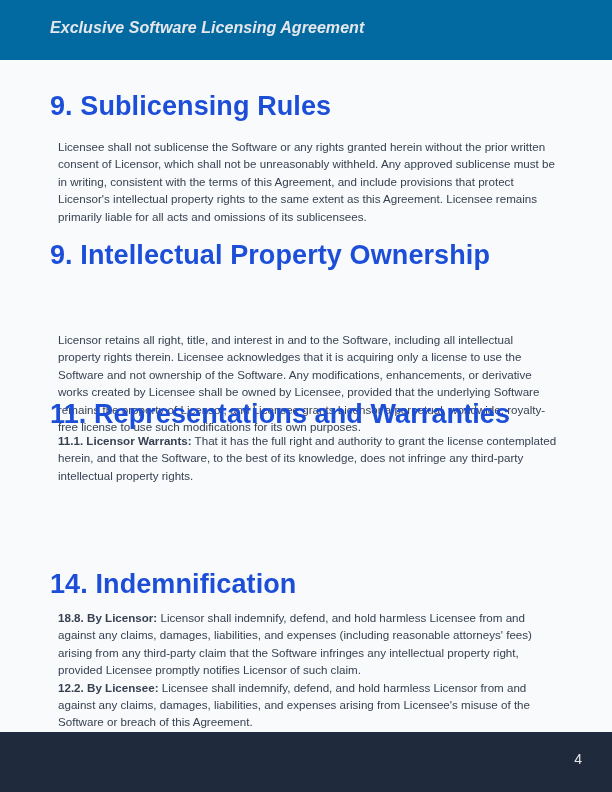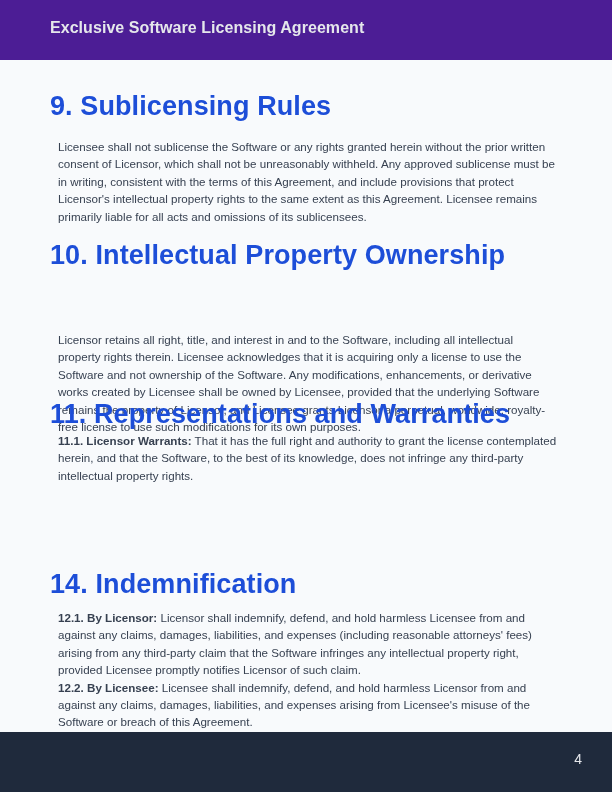--- a/index.html
+++ b/index.html
@@ -11,21 +11,22 @@
     height: 792px;
     position: relative;
     overflow: hidden;
     background: #f8fafc;
     font-family: "Liberation Sans", "DejaVu Sans", sans-serif;
   }
   .header {
     position: absolute;
     left: 0; top: 0;
     width: 612px; height: 60px;
-    background: #4c1d95;
+    background: #0369a1;
+    font-style: italic;
   }
   .header-title {
     position: absolute;
     left: 50px; top: 19px;
     font-size: 16px;
     font-weight: bold;
     color: #e5e7eb;
     letter-spacing: 0.05px;
     white-space: nowrap;
   }
@@ -79,31 +80,31 @@
 
 <div class="header">
   <div class="header-title">Exclusive Software Licensing Agreement</div>
 </div>
 
 <h2 class="section-heading" style="top:90px;">9. Sublicensing Rules</h2>
 <div class="section-body clipped" style="top:138px; height:92px;">
   <p>Licensee shall not sublicense the Software or any rights granted herein without the prior written consent of Licensor, which shall not be unreasonably withheld. Any approved sublicense must be in writing, consistent with the terms of this Agreement, and include provisions that protect Licensor's intellectual property rights to the same extent as this Agreement. Licensee remains primarily liable for all acts and omissions of its sublicensees.</p>
 </div>
 
-<h2 class="section-heading" style="top:239px;">10. Intellectual Property Ownership</h2>
+<h2 class="section-heading" style="top:239px;">9. Intellectual Property Ownership</h2>
 <div class="section-body" style="top:287px;margin-top:44px;">
   <p>Licensor retains all right, title, and interest in and to the Software, including all intellectual property rights therein. Licensee acknowledges that it is acquiring only a license to use the Software and not ownership of the Software. Any modifications, enhancements, or derivative works created by Licensee shall be owned by Licensee, provided that the underlying Software remains the property of Licensor, and Licensee grants Licensor a perpetual, worldwide, royalty-free license to use such modifications for its own purposes.</p>
 </div>
 
 <h2 class="section-heading" style="top:398px;">11. Representations and Warranties</h2>
 <div class="section-body" style="top:432px;">
   <p><span class="clause-label">11.1. Licensor Warrants:</span><span> That it has the full right and authority to grant the license contemplated herein, and that the Software, to the best of its knowledge, does not infringe any third-party intellectual property rights.</span></p>
 </div>
 
 <h2 class="section-heading" style="top:568px;">14. Indemnification</h2>
 <div class="section-body" style="top:609px;">
-  <p><span class="clause-label">12.1. By Licensor:</span><span> Licensor shall indemnify, defend, and hold harmless Licensee from and against any claims, damages, liabilities, and expenses (including reasonable attorneys' fees) arising from any third-party claim that the Software infringes any intellectual property right, provided Licensee promptly notifies Licensor of such claim.</span></p>
+  <p><span class="clause-label">18.8. By Licensor:</span><span> Licensor shall indemnify, defend, and hold harmless Licensee from and against any claims, damages, liabilities, and expenses (including reasonable attorneys' fees) arising from any third-party claim that the Software infringes any intellectual property right, provided Licensee promptly notifies Licensor of such claim.</span></p>
   <p><span class="clause-label">12.2. By Licensee:</span><span> Licensee shall indemnify, defend, and hold harmless Licensor from and against any claims, damages, liabilities, and expenses arising from Licensee's misuse of the Software or breach of this Agreement.</span></p>
 </div>
 
 <div class="footer">
   <div class="page-number">4</div>
 </div>
 
 </body></html>

